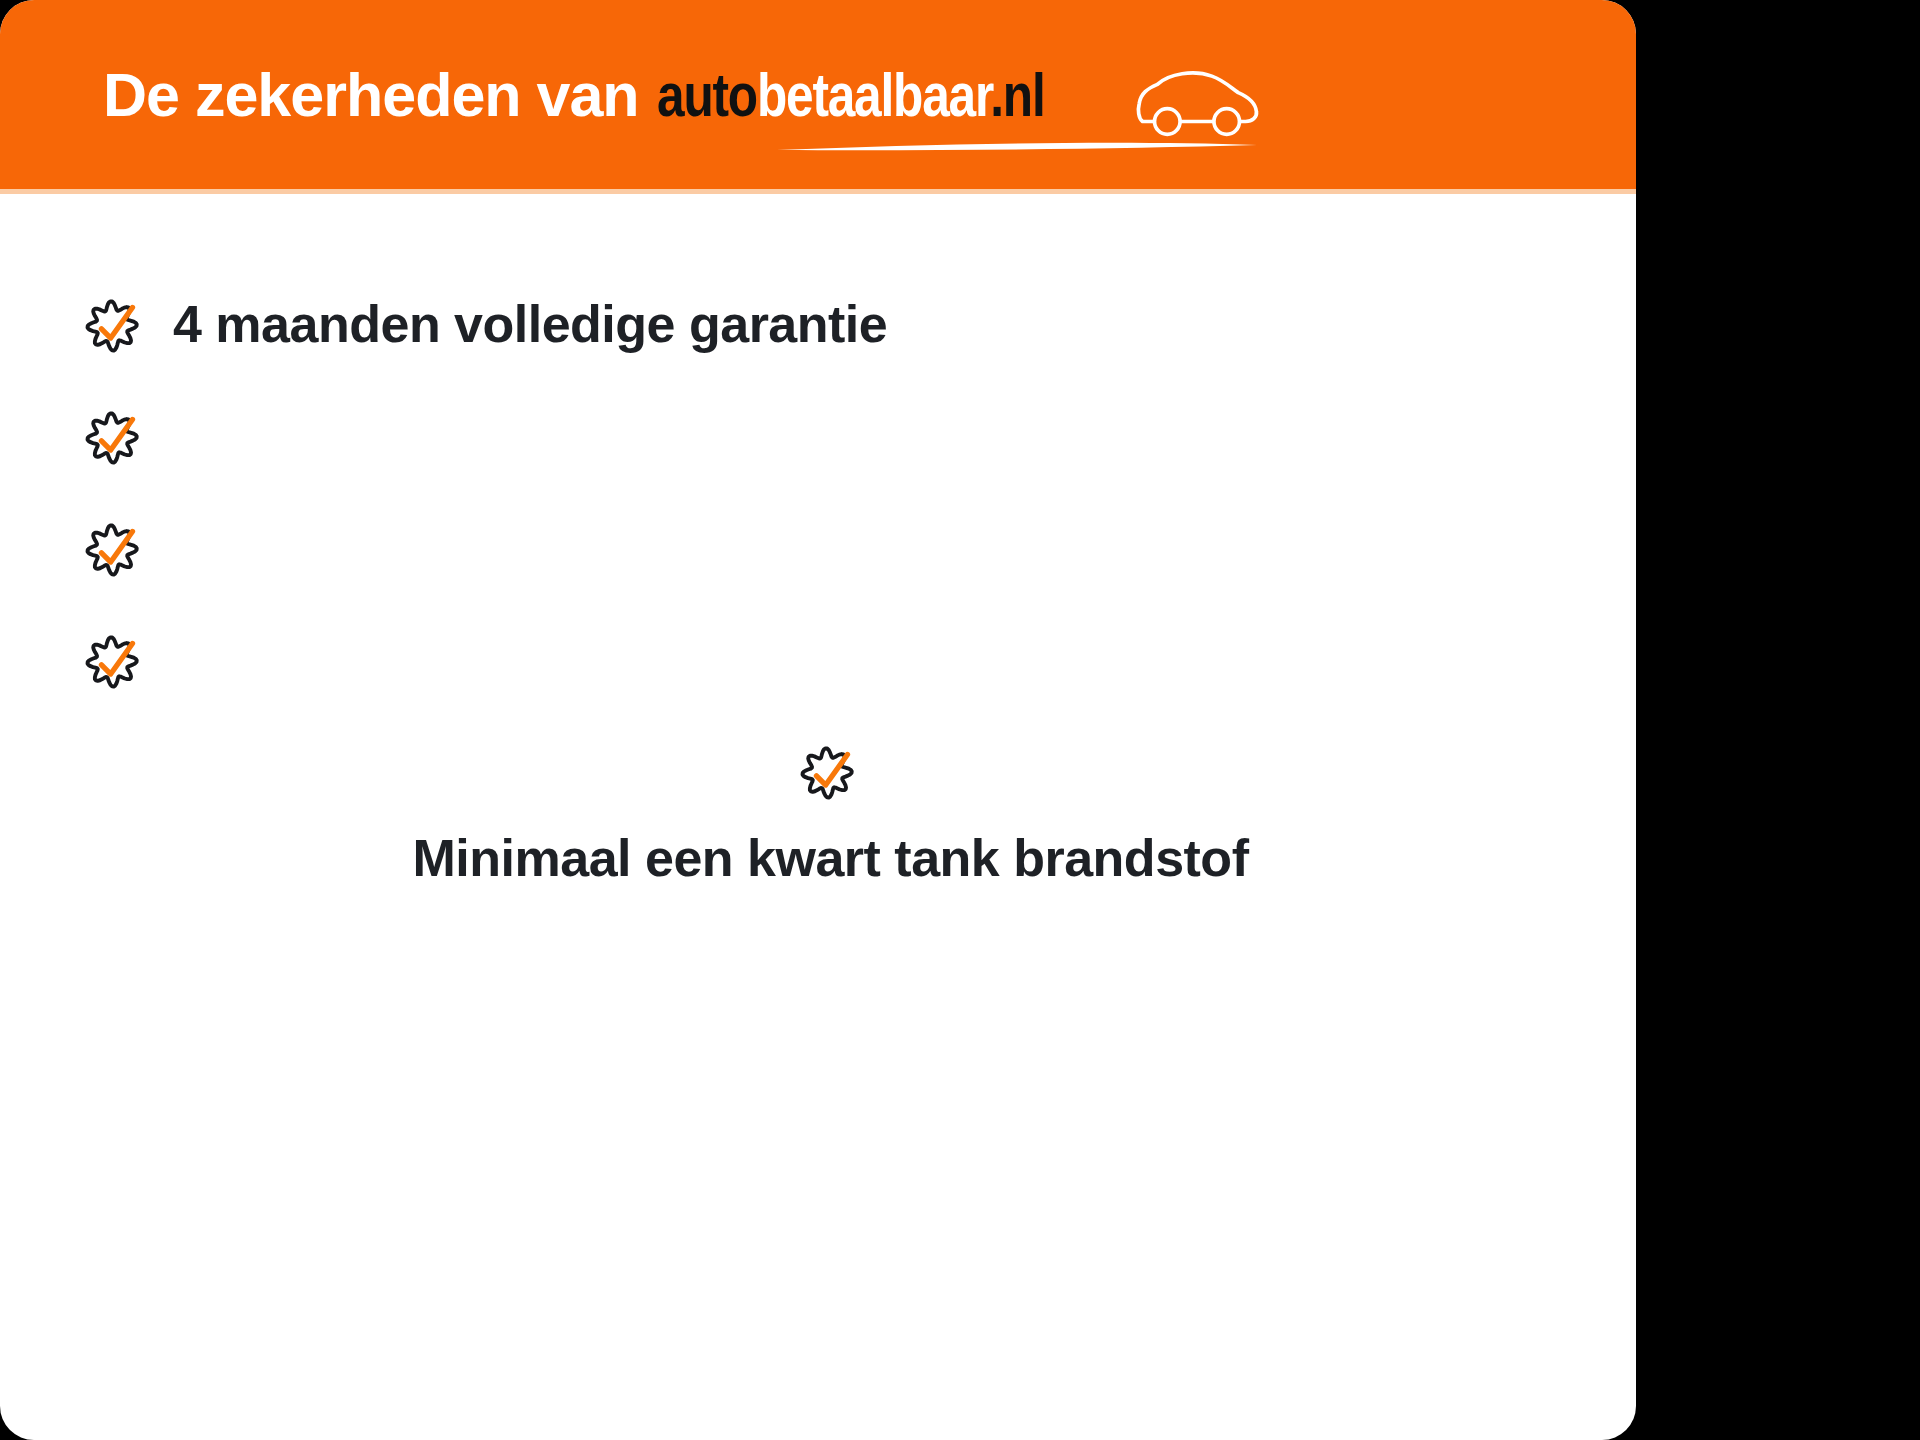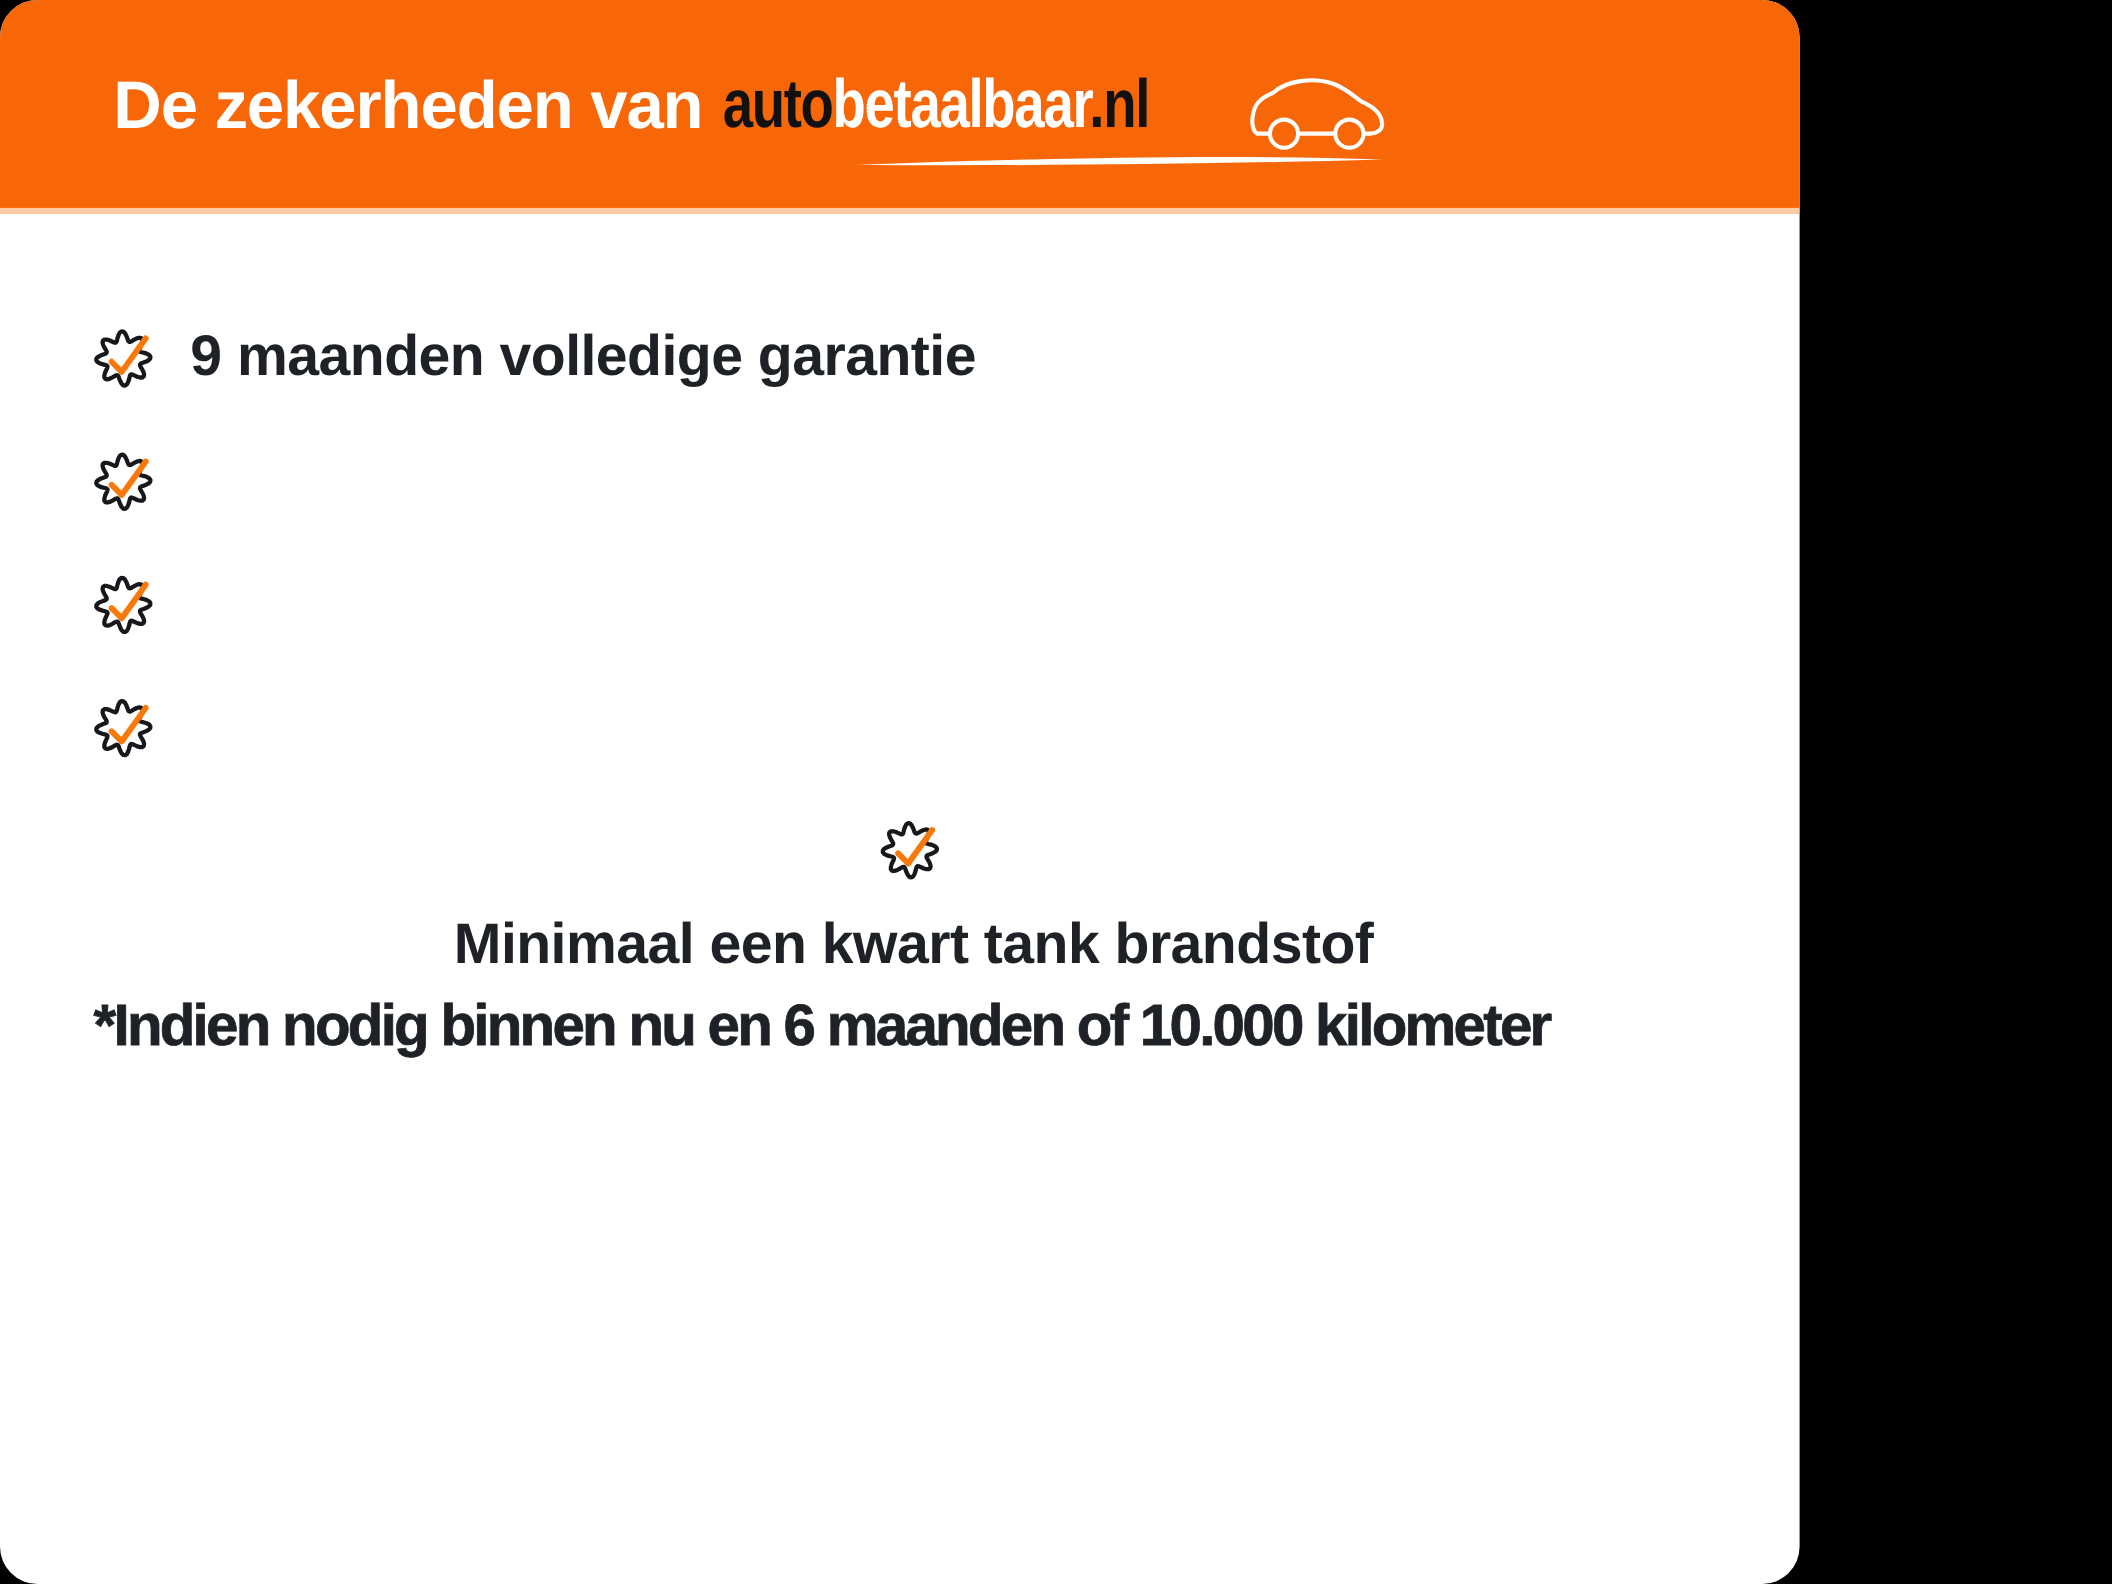--- a/index.html
+++ b/index.html
@@ -150,21 +150,21 @@
 
   <main class="main">
 
 
     <ul class="benefits">
       <li class="benefit">
         <svg class="badge" width="62" height="62" viewBox="0 0 64 64">
             <path class="badge-path" d="M53.2,34.0L51.7,35.6L49.4,36.8L46.9,37.8L44.8,38.5L43.7,39.3L43.6,40.4L44.4,42.1L45.7,44.2L46.9,46.6L47.5,49.0L47.1,50.8L45.8,51.8L43.7,51.8L41.1,51.1L38.7,50.0L36.7,49.1L35.3,48.8L34.4,49.6L33.9,51.3L33.3,53.7L32.4,56.3L31.2,58.4L29.7,59.4L28.0,59.2L26.4,57.7L25.2,55.4L24.2,52.9L23.5,50.8L22.7,49.7L21.6,49.6L19.9,50.4L17.8,51.7L15.4,52.9L13.0,53.5L11.2,53.1L10.2,51.8L10.2,49.7L10.9,47.1L12.0,44.7L12.9,42.7L13.2,41.3L12.4,40.4L10.7,39.9L8.3,39.3L5.7,38.4L3.6,37.2L2.6,35.7L2.8,34.0L4.3,32.4L6.6,31.2L9.1,30.2L11.2,29.5L12.3,28.7L12.4,27.6L11.6,25.9L10.3,23.8L9.1,21.4L8.5,19.0L8.9,17.2L10.2,16.2L12.3,16.2L14.9,16.9L17.3,18.0L19.3,18.9L20.7,19.2L21.6,18.4L22.1,16.7L22.7,14.3L23.6,11.7L24.8,9.6L26.3,8.6L28.0,8.8L29.6,10.3L30.8,12.6L31.8,15.1L32.5,17.2L33.3,18.3L34.4,18.4L36.1,17.6L38.2,16.3L40.6,15.1L43.0,14.5L44.8,14.9L45.8,16.2L45.8,18.3L45.1,20.9L44.0,23.3L43.1,25.3L42.8,26.7L43.6,27.6L45.3,28.1L47.7,28.7L50.3,29.6L52.4,30.8L53.4,32.3L53.2,34.0Z"></path>
             <path class="badge-check" d="M17,37 L26.5,46.5 L49,15"></path>
           </svg>
-        <span class="benefit-label">9 maanden volledige garantie</span>
+        <span class="benefit-label">4 maanden volledige garantie</span>
       </li>
       <li class="benefit">
         <svg class="badge" width="62" height="62" viewBox="0 0 64 64">
             <path class="badge-path" d="M53.2,34.0L51.7,35.6L49.4,36.8L46.9,37.8L44.8,38.5L43.7,39.3L43.6,40.4L44.4,42.1L45.7,44.2L46.9,46.6L47.5,49.0L47.1,50.8L45.8,51.8L43.7,51.8L41.1,51.1L38.7,50.0L36.7,49.1L35.3,48.8L34.4,49.6L33.9,51.3L33.3,53.7L32.4,56.3L31.2,58.4L29.7,59.4L28.0,59.2L26.4,57.7L25.2,55.4L24.2,52.9L23.5,50.8L22.7,49.7L21.6,49.6L19.9,50.4L17.8,51.7L15.4,52.9L13.0,53.5L11.2,53.1L10.2,51.8L10.2,49.7L10.9,47.1L12.0,44.7L12.9,42.7L13.2,41.3L12.4,40.4L10.7,39.9L8.3,39.3L5.7,38.4L3.6,37.2L2.6,35.7L2.8,34.0L4.3,32.4L6.6,31.2L9.1,30.2L11.2,29.5L12.3,28.7L12.4,27.6L11.6,25.9L10.3,23.8L9.1,21.4L8.5,19.0L8.9,17.2L10.2,16.2L12.3,16.2L14.9,16.9L17.3,18.0L19.3,18.9L20.7,19.2L21.6,18.4L22.1,16.7L22.7,14.3L23.6,11.7L24.8,9.6L26.3,8.6L28.0,8.8L29.6,10.3L30.8,12.6L31.8,15.1L32.5,17.2L33.3,18.3L34.4,18.4L36.1,17.6L38.2,16.3L40.6,15.1L43.0,14.5L44.8,14.9L45.8,16.2L45.8,18.3L45.1,20.9L44.0,23.3L43.1,25.3L42.8,26.7L43.6,27.6L45.3,28.1L47.7,28.7L50.3,29.6L52.4,30.8L53.4,32.3L53.2,34.0Z"></path>
             <path class="badge-check" d="M17,37 L26.5,46.5 L49,15"></path>
           </svg>
       </li>
       <li class="benefit">
         <svg class="badge" width="62" height="62" viewBox="0 0 64 64">
             <path class="badge-path" d="M53.2,34.0L51.7,35.6L49.4,36.8L46.9,37.8L44.8,38.5L43.7,39.3L43.6,40.4L44.4,42.1L45.7,44.2L46.9,46.6L47.5,49.0L47.1,50.8L45.8,51.8L43.7,51.8L41.1,51.1L38.7,50.0L36.7,49.1L35.3,48.8L34.4,49.6L33.9,51.3L33.3,53.7L32.4,56.3L31.2,58.4L29.7,59.4L28.0,59.2L26.4,57.7L25.2,55.4L24.2,52.9L23.5,50.8L22.7,49.7L21.6,49.6L19.9,50.4L17.8,51.7L15.4,52.9L13.0,53.5L11.2,53.1L10.2,51.8L10.2,49.7L10.9,47.1L12.0,44.7L12.9,42.7L13.2,41.3L12.4,40.4L10.7,39.9L8.3,39.3L5.7,38.4L3.6,37.2L2.6,35.7L2.8,34.0L4.3,32.4L6.6,31.2L9.1,30.2L11.2,29.5L12.3,28.7L12.4,27.6L11.6,25.9L10.3,23.8L9.1,21.4L8.5,19.0L8.9,17.2L10.2,16.2L12.3,16.2L14.9,16.9L17.3,18.0L19.3,18.9L20.7,19.2L21.6,18.4L22.1,16.7L22.7,14.3L23.6,11.7L24.8,9.6L26.3,8.6L28.0,8.8L29.6,10.3L30.8,12.6L31.8,15.1L32.5,17.2L33.3,18.3L34.4,18.4L36.1,17.6L38.2,16.3L40.6,15.1L43.0,14.5L44.8,14.9L45.8,16.2L45.8,18.3L45.1,20.9L44.0,23.3L43.1,25.3L42.8,26.7L43.6,27.6L45.3,28.1L47.7,28.7L50.3,29.6L52.4,30.8L53.4,32.3L53.2,34.0Z"></path>
@@ -179,16 +179,15 @@
       </li>
       <li class="benefit">
         <svg class="badge" width="62" height="62" viewBox="0 0 64 64">
             <path class="badge-path" d="M53.2,34.0L51.7,35.6L49.4,36.8L46.9,37.8L44.8,38.5L43.7,39.3L43.6,40.4L44.4,42.1L45.7,44.2L46.9,46.6L47.5,49.0L47.1,50.8L45.8,51.8L43.7,51.8L41.1,51.1L38.7,50.0L36.7,49.1L35.3,48.8L34.4,49.6L33.9,51.3L33.3,53.7L32.4,56.3L31.2,58.4L29.7,59.4L28.0,59.2L26.4,57.7L25.2,55.4L24.2,52.9L23.5,50.8L22.7,49.7L21.6,49.6L19.9,50.4L17.8,51.7L15.4,52.9L13.0,53.5L11.2,53.1L10.2,51.8L10.2,49.7L10.9,47.1L12.0,44.7L12.9,42.7L13.2,41.3L12.4,40.4L10.7,39.9L8.3,39.3L5.7,38.4L3.6,37.2L2.6,35.7L2.8,34.0L4.3,32.4L6.6,31.2L9.1,30.2L11.2,29.5L12.3,28.7L12.4,27.6L11.6,25.9L10.3,23.8L9.1,21.4L8.5,19.0L8.9,17.2L10.2,16.2L12.3,16.2L14.9,16.9L17.3,18.0L19.3,18.9L20.7,19.2L21.6,18.4L22.1,16.7L22.7,14.3L23.6,11.7L24.8,9.6L26.3,8.6L28.0,8.8L29.6,10.3L30.8,12.6L31.8,15.1L32.5,17.2L33.3,18.3L34.4,18.4L36.1,17.6L38.2,16.3L40.6,15.1L43.0,14.5L44.8,14.9L45.8,16.2L45.8,18.3L45.1,20.9L44.0,23.3L43.1,25.3L42.8,26.7L43.6,27.6L45.3,28.1L47.7,28.7L50.3,29.6L52.4,30.8L53.4,32.3L53.2,34.0Z"></path>
             <path class="badge-check" d="M17,37 L26.5,46.5 L49,15"></path>
           </svg>
         <span class="benefit-label">Minimaal een kwart tank brandstof</span>
       </li>
     </ul>
 
-    <p class="footnote">*Indien nodig binnen nu en 6 maanden of 10.000 kilometer</p>
 
   </main>
 </div>
 
 </body></html>

